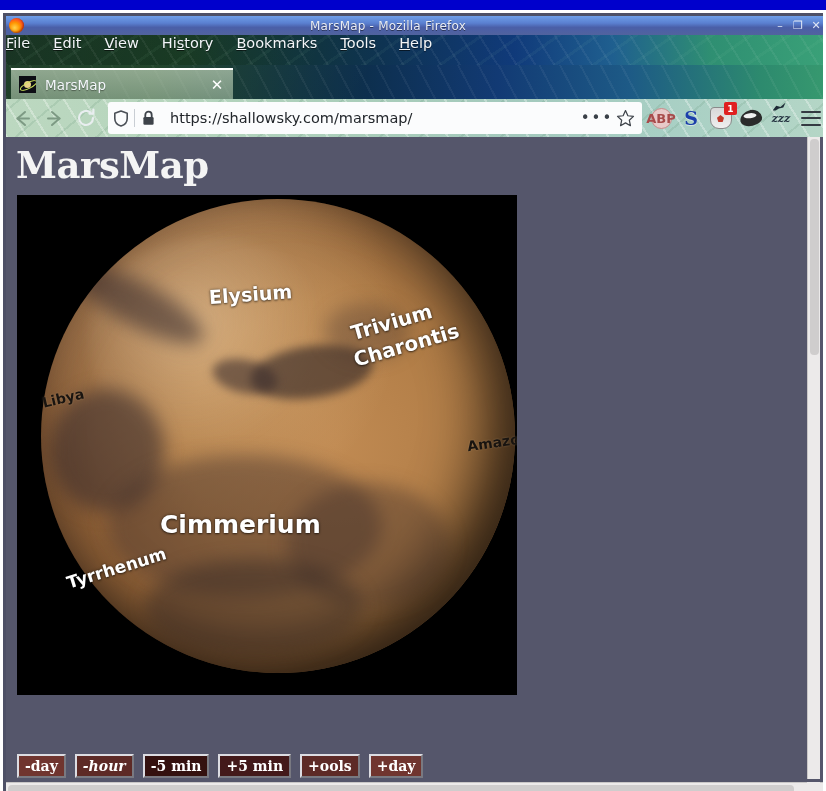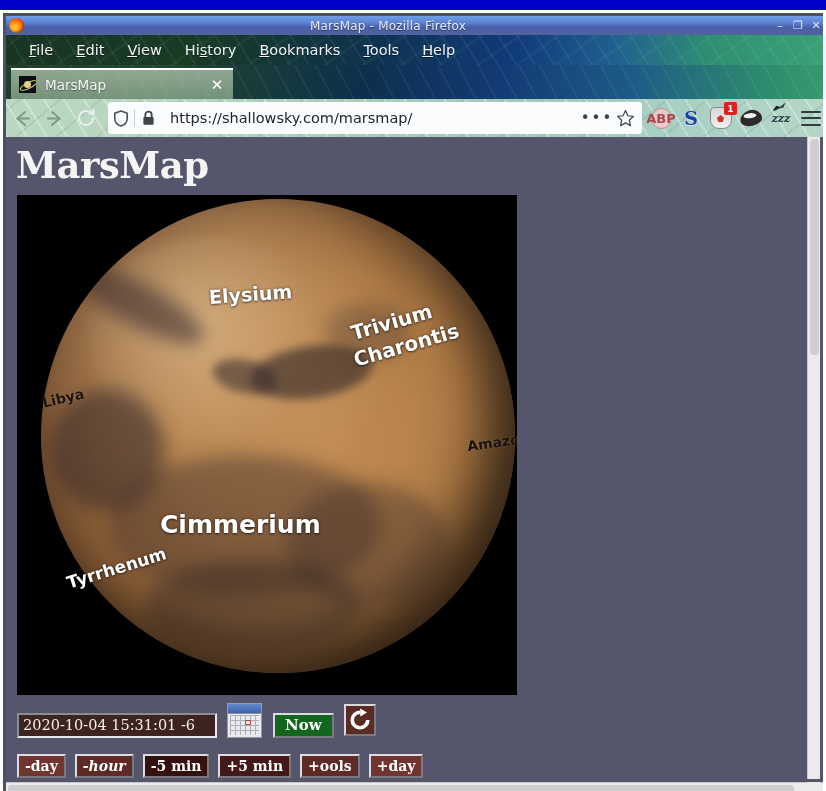--- a/index.html
+++ b/index.html
@@ -86,22 +86,22 @@
     left: 0; top: 0; right: 0; bottom: 0;
     background:
       repeating-linear-gradient(58deg, rgba(255,255,255,.055) 0px, rgba(255,255,255,.055) 2px, rgba(0,0,0,0) 2px, rgba(0,0,0,0) 16px),
       repeating-linear-gradient(-35deg, rgba(160,220,180,.05) 0px, rgba(160,220,180,.05) 3px, rgba(0,0,0,0) 3px, rgba(0,0,0,0) 22px);
     pointer-events: none;
   }
   #menu-items {
     position: relative;
     height: 30px;
     display: flex;
-    align-items: center;
-    padding-left: 23px;
+    align-items: flex-start;
+    padding-left: 0;
     z-index: 2;
   }
   .menu-item {
     color: #f2f5f8;
     font-size: 14.5px;
     font-family: "DejaVu Sans", sans-serif;
     margin-right: 23px;
     white-space: nowrap;
     text-shadow: 0 1px 1px rgba(0,0,0,.55);
   }
@@ -713,38 +713,20 @@
 
       <div class="mars-label light" style="left:192px; top:88px;  font-size:19px; transform:rotate(-4deg);">Elysium</div>
       <div class="mars-label light" style="left:333px; top:115px; font-size:20px; transform:rotate(-16deg);">Trivium</div>
       <div class="mars-label light" style="left:335px; top:138px; font-size:20px; transform:rotate(-16deg);">Charontis</div>
       <div class="mars-label dark" style="left:25px;  top:195px; font-size:14px; transform:rotate(-13deg);">Libya</div>
       <div class="mars-label dark" style="left:450px; top:238px; font-size:14px; transform:rotate(-8deg);">Amazonis</div>
       <div class="mars-label light" style="left:143px; top:315px; font-size:25px;">Cimmerium</div>
       <div class="mars-label light" style="left:48px;  top:363px; font-size:17px; transform:rotate(-17deg);">Tyrrhenum</div>
     </div>
 
-    <div id="controls-row">
-      <div id="date-input" title="YYYY-MM-DD HH:MM:SS TZ">2020-10-04 15:31:01 -6</div>
-
-      <div id="calendar-icon">
-        <div class="cal-head"></div>
-        <div class="cal-grid"></div>
-        <div class="cal-mark"></div>
-      </div>
-
-      <div id="now-button">Now</div>
-
-      <div id="refresh-button">
-        <svg width="24" height="24" viewBox="0 0 24 24">
-          <path d="M12 4.2 A7.8 7.8 0 1 0 19.8 12" fill="none" stroke="#ffffff" stroke-width="3.6" stroke-linecap="butt"></path>
-          <path d="M12.2 0.6 L12.2 8.6 L19.0 4.6 Z" fill="#ffffff"></path>
-        </svg>
-      </div>
-    </div>
 
     <div id="step-row">
       <div class="step-btn" style="background:#70352f;">-day</div>
       <div class="step-btn" style="background:#5d2a26;font-style:italic;">-hour</div>
       <div class="step-btn" style="background:#34110f;">-5 min</div>
       <div class="step-btn" style="background:#43191a;">+5 min</div>
       <div class="step-btn" style="background:#5d2a26;">+ools</div>
       <div class="step-btn" style="background:#70352f;">+day</div>
     </div>
 

